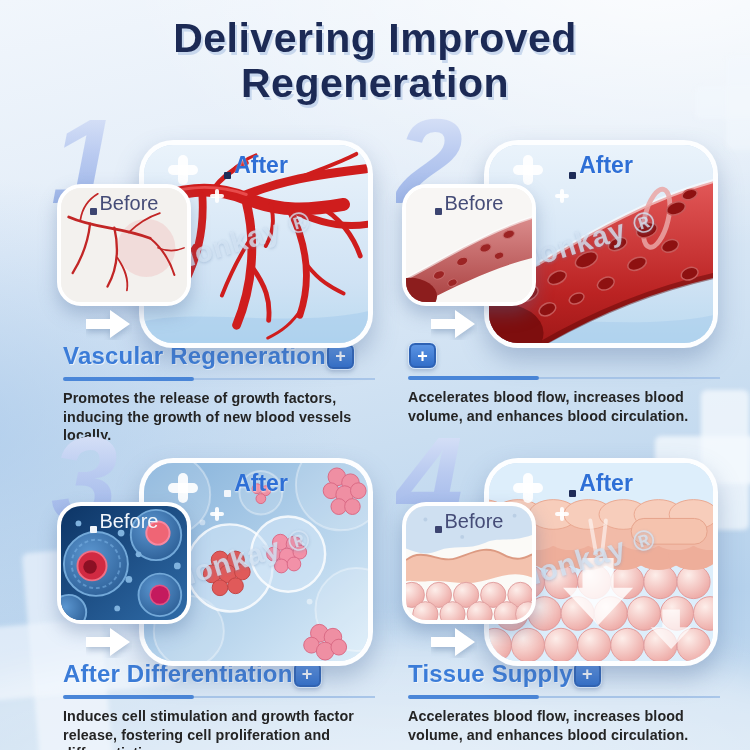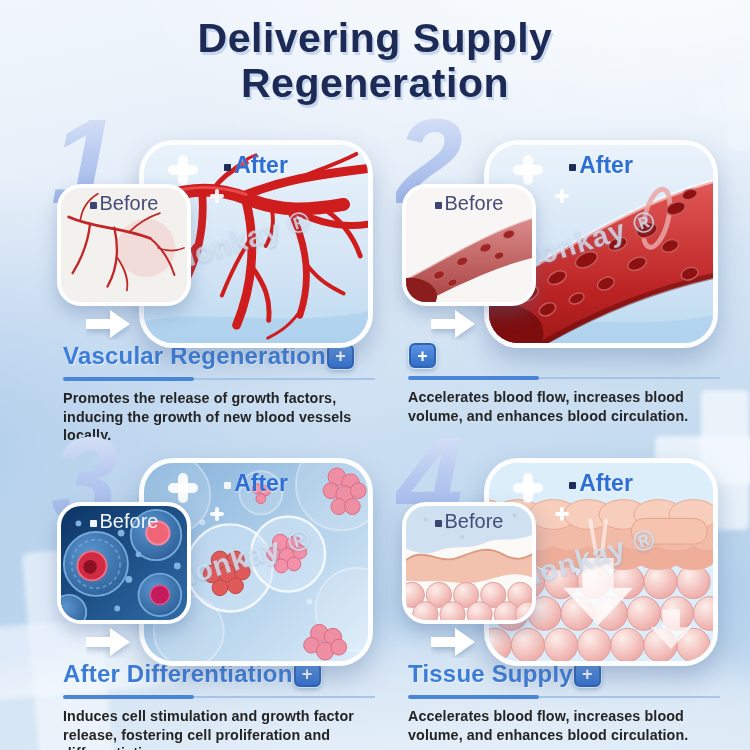--- a/index.html
+++ b/index.html
@@ -39,21 +39,21 @@
     position:absolute;left:84px;top:28px;width:224px;height:198px;
     border-radius:34px;border:5px solid rgba(255,255,255,0.95);overflow:hidden;
     z-index:2;box-shadow:0 12px 24px rgba(80,110,155,0.35);background:#cfe2f4;
   }
   .before-box{
     position:absolute;left:2px;top:72px;width:126px;height:114px;
     border-radius:24px;border:4px solid #fff;overflow:hidden;
     z-index:3;box-shadow:0 8px 18px rgba(80,110,155,0.35);background:#f4f2ef;
   }
   .after-box svg,.before-box svg{position:absolute;left:0;top:0;width:100%;height:100%;}
-  .img-label{position:absolute;top:7px;left:0;right:0;display:flex;justify-content:center;align-items:center;gap:3px;z-index:4;}
+  .img-label{position:absolute;top:7px;left:0;right:0;display:flex;justify-content:center;align-items:flex-end;gap:3px;z-index:4;}
   .before-box .img-label{top:4px;}
   .bullet{width:7px;height:7px;border-radius:1px;background:#1e2c58;margin-top:4px;}
   .after-text{font-size:23px;font-weight:800;color:#2e6fd6;text-shadow:0 1px 2px rgba(255,255,255,0.7);}
   .before-text{font-size:20px;font-weight:400;color:#454c77;}
   .light .before-text{color:#f2f6fb;}
   .light .bullet{background:#f2f6fb;}
   .watermark{
     position:absolute;left:12%;top:40%;z-index:3;transform:rotate(-17deg);
     font-size:29px;font-weight:800;letter-spacing:1px;white-space:nowrap;
     color:rgba(214,229,245,0.78);text-shadow:0 1px 3px rgba(110,140,180,0.35);
@@ -83,21 +83,21 @@
 
 <div id="stage">
 
   <span class="deco-plus bg-soft" style="left:-40px;top:550px;width:215px;height:215px;--c:rgba(236,244,252,0.7);transform:rotate(-5deg);"></span>
   <span class="deco-plus bg-soft" style="left:655px;top:390px;width:140px;height:140px;--c:rgba(245,250,253,0.75);"></span>
   <span class="deco-plus bg-soft" style="left:695px;top:55px;width:95px;height:95px;--c:rgba(242,248,253,0.55);"></span>
   <div class="wave"></div>
 
   <div class="header">
     <h1>
-      <span>Delivering Supply</span><br>
+      <span>Delivering Improved</span><br>
       <span>Regeneration</span>
     </h1>
   </div>
 
   <div class="panel" id="panel1">
     <div class="numeral">1</div>
 
     <div class="after-box">
       <svg viewBox="0 0 230 200" preserveAspectRatio="none">
         <defs>

